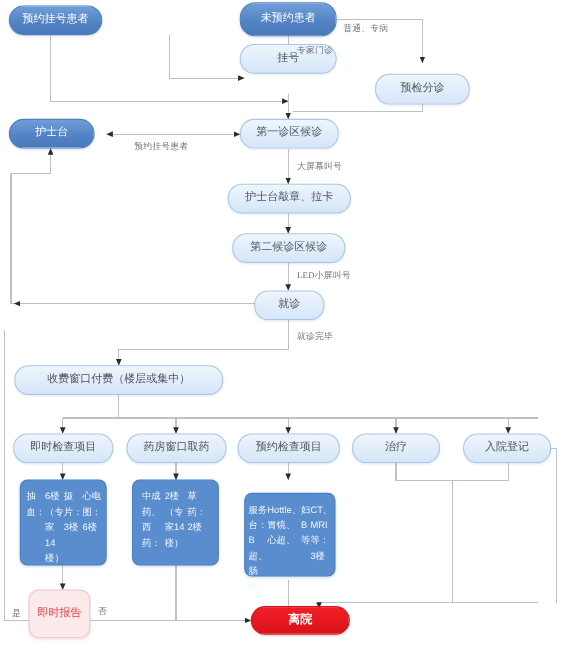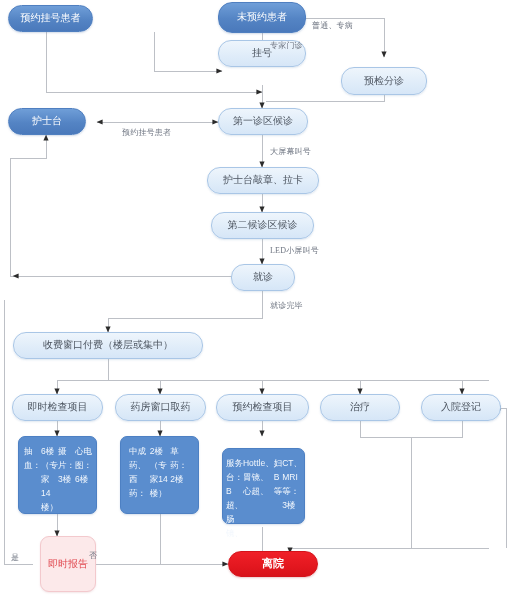--- a/index.html
+++ b/index.html
@@ -198,21 +198,21 @@
     <span>草药：2楼</span>
   </div>
 
   <div class="node n-box" style="left:222px;top:448px;width:83px;height:76px;">
     <span>服务台：B超、肠镜、</span>
     <span>Hottle、胃镜、心超、</span>
     <span>妇B等</span>
     <span>CT、MRI等：3楼</span>
   </div>
 
-  <div class="node n-pink" style="left:40px;top:536px;width:56px;height:56px;text-align:right;">即时报告</div>
+  <div class="node n-pink" style="left:26px;top:536px;width:56px;height:44px;text-align:right;">即时报告</div>
 
   <div class="node n-red" style="left:228px;top:551px;width:90px;height:26px;">离院</div>
 
   <div class="edge-label" style="left:312px;top:20px;">普通、专病</div>
 
   <div class="edge-label" style="left:270px;top:40px;">专家门诊</div>
 
   <div class="edge-label" style="left:122px;top:127px;">预约挂号患者</div>
 
   <div class="edge-label" style="left:270px;top:146px;">大屏幕叫号</div>

